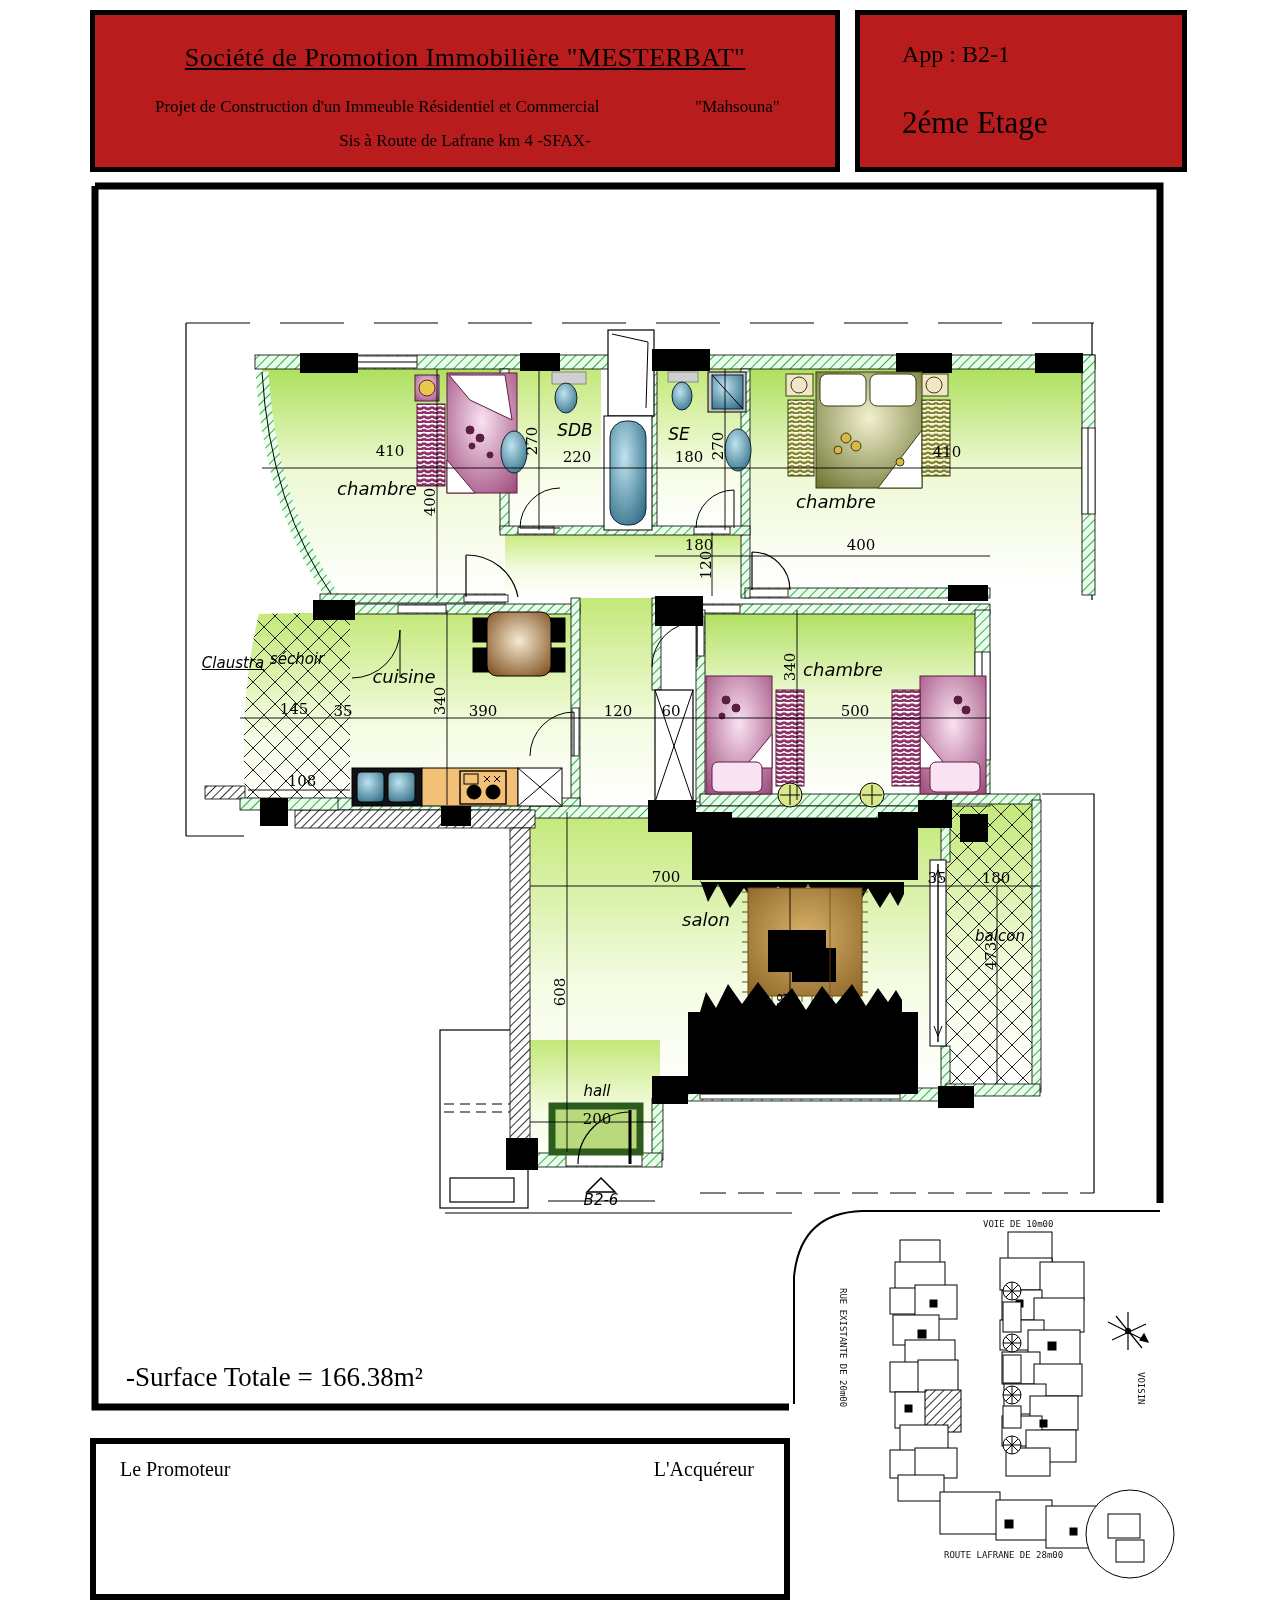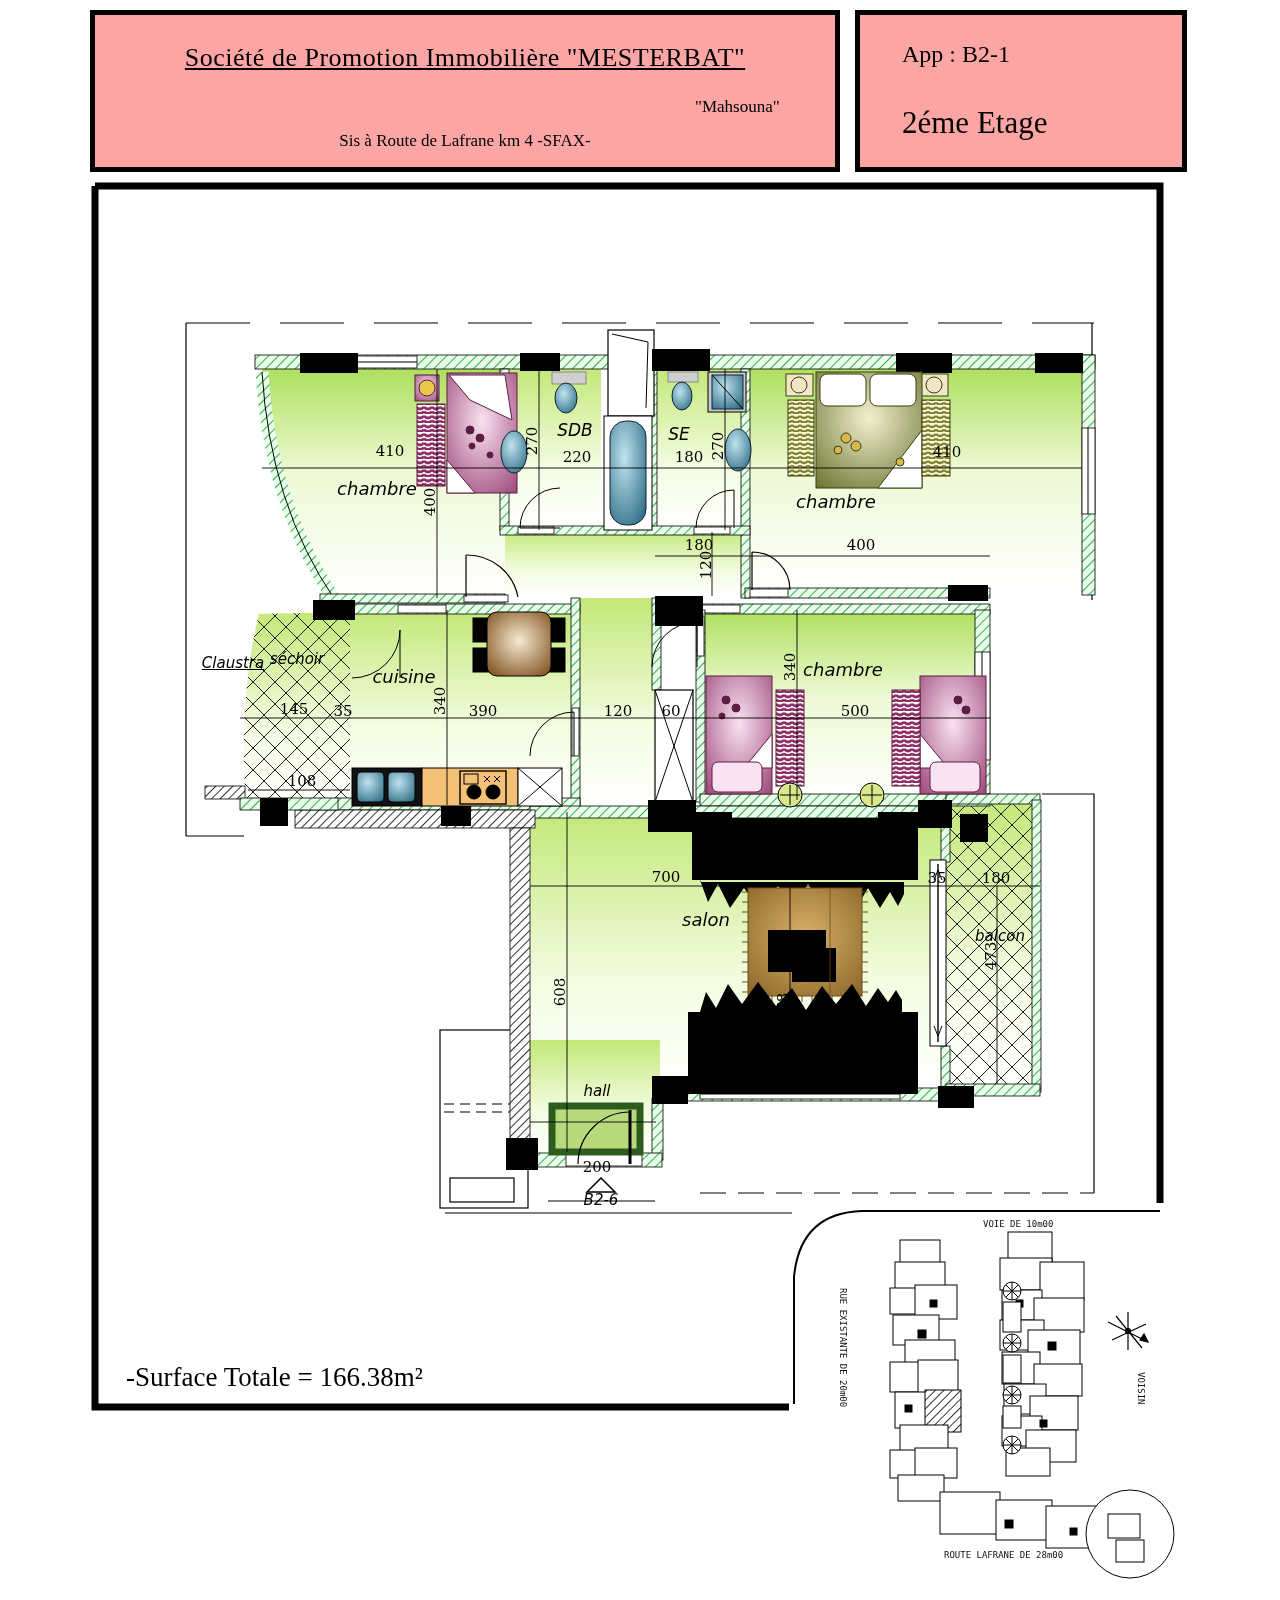--- a/index.html
+++ b/index.html
@@ -1,19 +1,19 @@
 <!DOCTYPE html>
 <html><head>
 <meta charset="utf-8">
 <style>
   html,body{margin:0;padding:0;background:#e8e8e8;}
   .page{position:relative;width:1280px;height:1600px;background:#ffffff;overflow:hidden;
         font-family:"Liberation Serif", serif;color:#000;}
   
-  .hdrbox{position:absolute;border:5px solid #000;background:#fca5a5;}
+  .hdrbox{position:absolute;border:5px solid #000;background:#b91c1c;}
   .title-main{position:absolute;left:0;right:0;top:28px;text-align:center;font-size:26px;
       text-decoration:underline;letter-spacing:.5px;}
   .subline{position:absolute;font-size:17px;white-space:nowrap;}
   .appline{position:absolute;font-size:24px;white-space:nowrap;}
   .floorline{position:absolute;font-size:31px;white-space:nowrap;}
   
   .lbl{position:absolute;transform:translate(-50%,-50%);white-space:nowrap;z-index:5;}
   .room{font-family:"DejaVu Sans", sans-serif;font-style:italic;font-size:17px;}
   .room.big{font-size:18px;}
   .room.sm{font-size:15px;text-align:right;}
@@ -413,20 +413,21 @@
       <g stroke="#000" stroke-width="1.2">
         <path d="M1108 1322 L1148 1342 M1128 1312 L1128 1350 M1112 1340 L1146 1324 M1116 1316 L1142 1348"></path>
         <path d="M1148 1342 l-8 -2 l4 -6 Z" fill="#000"></path>
         <circle cx="1128" cy="1331" r="2.5" fill="#000"></circle>
       </g>
     </g>
   </svg>
 
   <div class="hdrbox" style="left:90px;top:10px;width:740px;height:152px;">
     <div class="title-main">Société de Promotion Immobilière "MESTERBAT"</div>
+    <div class="subline" style="left:60px;top:82px;">Projet de Construction d'un Immeuble Résidentiel et Commercial</div>
     <div class="subline" style="left:600px;top:82px;">"Mahsouna"</div>
     <div class="subline" style="left:0;right:0;top:116px;text-align:center;">Sis à Route de Lafrane km 4  -SFAX-</div>
   </div>
 
   <div class="hdrbox" style="left:855px;top:10px;width:322px;height:152px;">
     <div class="appline" style="left:42px;top:26px;">App :   B2-1</div>
     <div class="floorline" style="left:42px;top:90px;">2éme Etage</div>
   </div>
 
   <div class="lbl room big" style="left:377px;top:488px;">chambre</div>
@@ -460,23 +461,27 @@
   <div class="lbl dim" style="left:618px;top:711px;">120</div>
   <div class="lbl dim" style="left:671px;top:711px;">60</div>
   <div class="lbl dim v" style="left:790px;top:667px;">340</div>
   <div class="lbl dim" style="left:835px;top:711px;margin-left:20px;">500</div>
   <div class="lbl dim" style="left:666px;top:877px;">700</div>
   <div class="lbl dim" style="left:937px;top:878px;">35</div>
   <div class="lbl dim" style="left:996px;top:878px;">180</div>
   <div class="lbl dim v" style="left:560px;top:992px;">608</div>
   <div class="lbl dim v" style="left:783px;top:1007px;">478</div>
   <div class="lbl dim v" style="left:991px;top:956px;">473</div>
-  <div class="lbl dim" style="left:597px;top:1119px;margin-top:48px;">200</div>
+  <div class="lbl dim" style="left:597px;top:1119px;">200</div>
 
   <div class="surface" style="left:126px;top:1338px;margin-top:24px;">-Surface Totale = 166.38m²</div>
 
+  <div class="ftrbox" style="left:90px;top:1438px;width:688px;height:150px;">
+    <div class="ftrtxt" style="left:24px;top:14px;">Le Promoteur</div>
+    <div class="ftrtxt" style="right:30px;top:14px;">L'Acquéreur</div>
+  </div>
 
   <div class="site-lbl" style="left:983px;top:1219px;">VOIE DE 10m00</div>
   <div class="site-lbl v" style="left:848px;top:1288px;">RUE EXISTANTE DE 20m00</div>
   <div class="site-lbl v" style="left:1146px;top:1372px;">VOISIN</div>
   <div class="site-lbl" style="left:944px;top:1550px;">ROUTE LAFRANE   DE  28m00</div>
 
 </div>
 
 </body></html>

